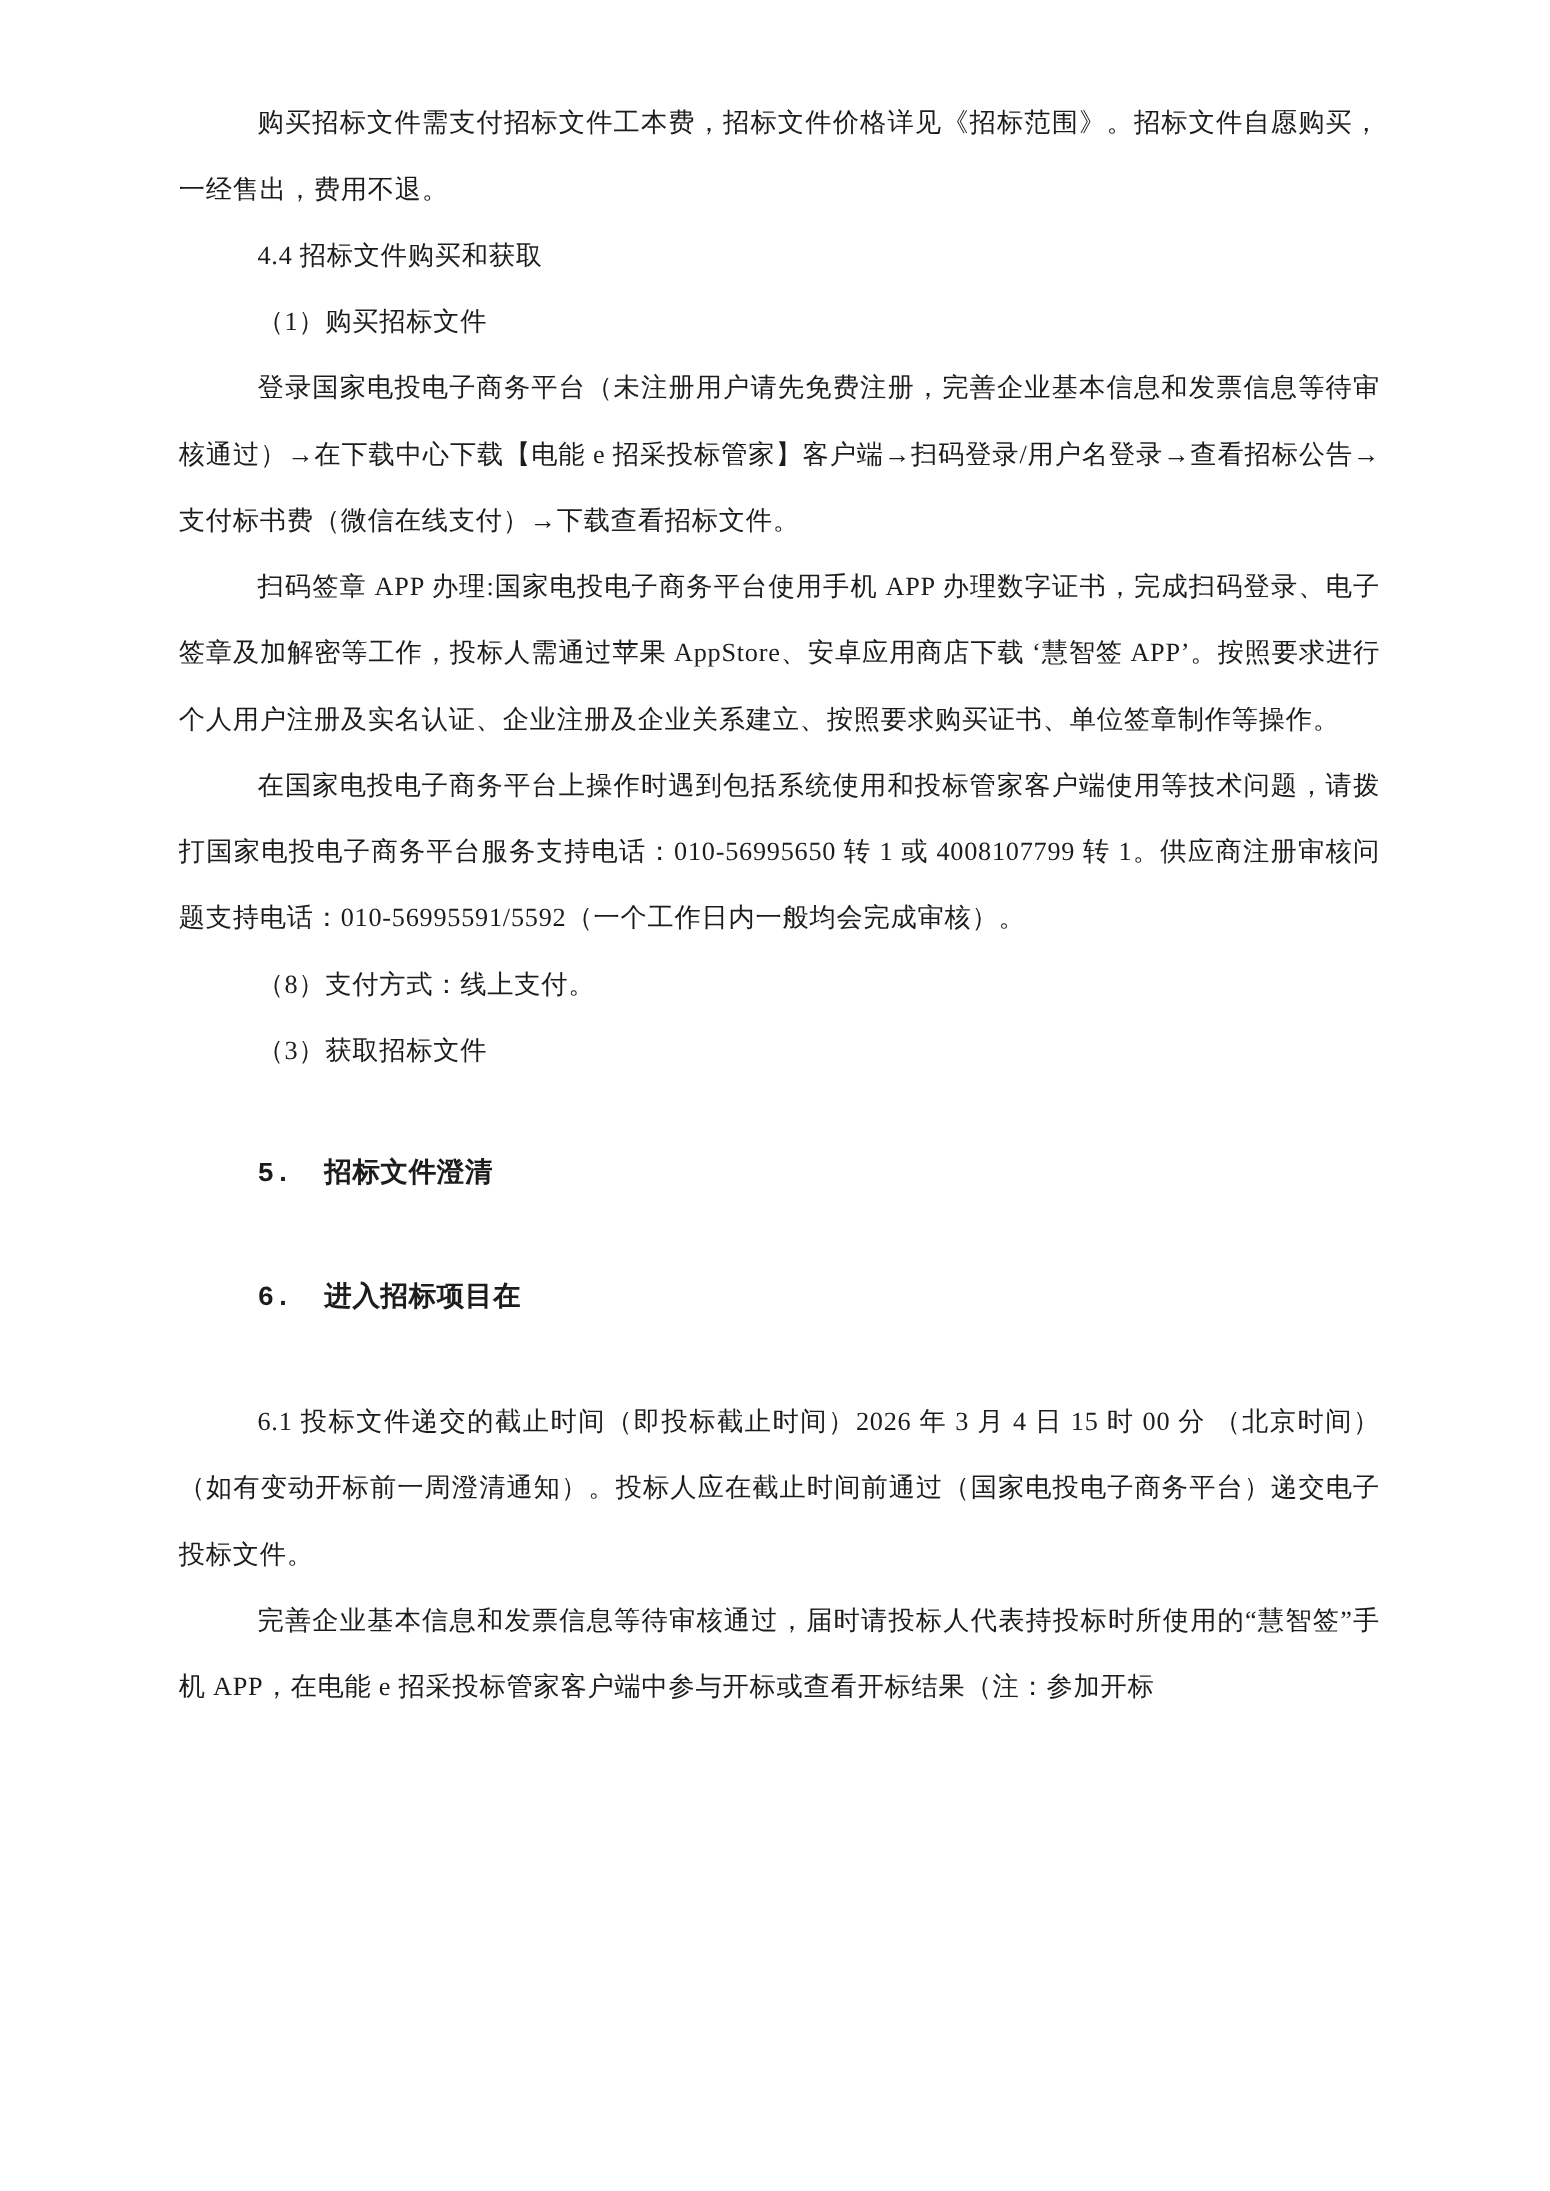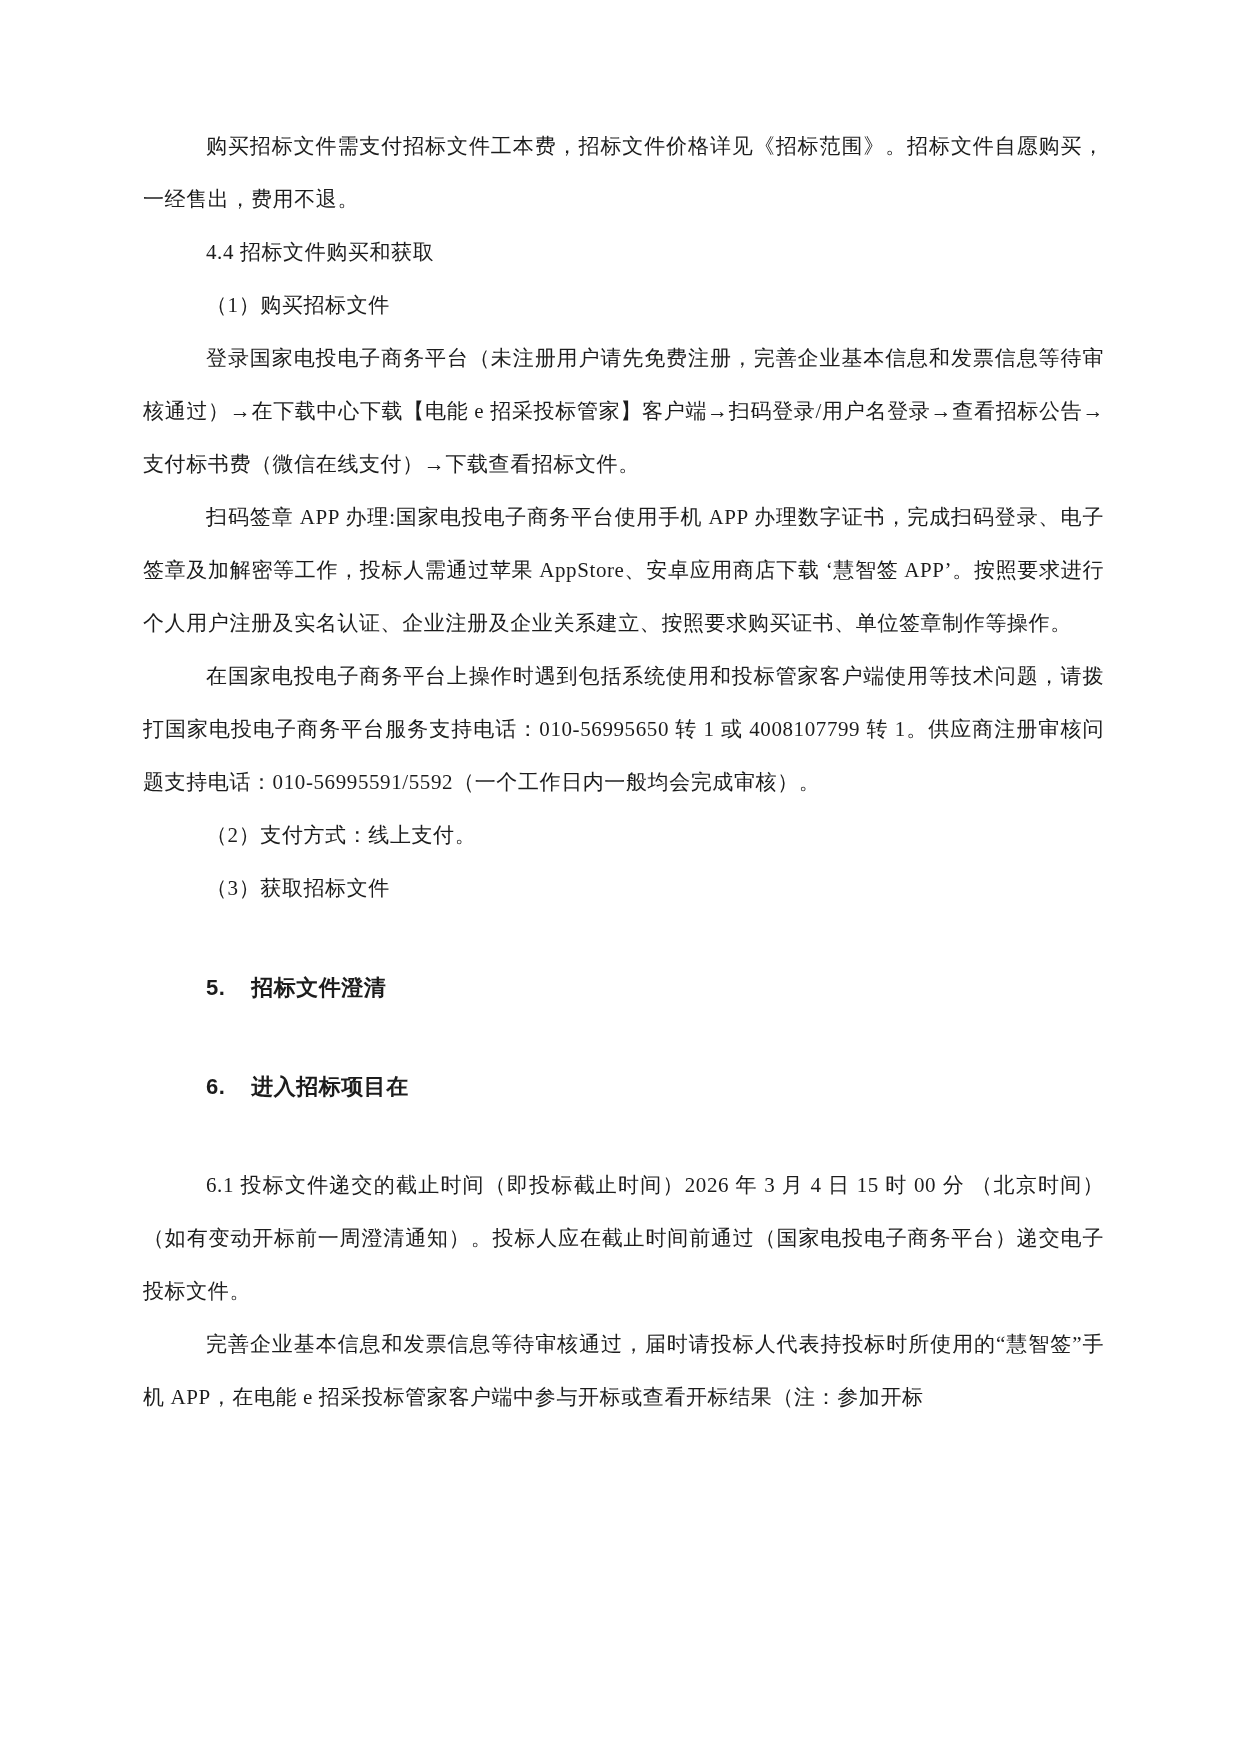--- a/index.html
+++ b/index.html
@@ -7,42 +7,42 @@
     padding: 0;
     background: #ffffff;
   }
   .page {
     position: relative;
     width: 1240px;
     height: 1753px;
     margin: 0 auto;
     background: #ffffff;
     box-sizing: border-box;
-    padding: 120px 136px 0 143px;
+    padding: 72px 136px 0 143px;
     overflow: hidden;
     font-family: "Liberation Serif", "DejaVu Serif", serif;
     color: #1c1c1c;
   }
   .body-para {
     margin: 0;
     font-size: 21px;
     line-height: 53px;
     letter-spacing: 0.6px;
     text-align: justify;
     text-indent: 63px;
     word-break: break-all;
   }
   .section-heading {
     margin: 46px 0;
     padding-left: 63px;
     font-size: 22px;
     line-height: 53px;
     font-weight: bold;
     letter-spacing: 0.5px;
-    font-family: Liberation Sans, sans-serif;
+    font-family: Liberation Mono, monospace;
   }
   .section-heading .hnum {
     display: inline-block;
     margin-right: 26px;
   }
 </style>
 </head>
 <body>
 
 <div class="page">
@@ -52,21 +52,21 @@
   <p class="body-para">4.4 招标文件购买和获取</p>
 
   <p class="body-para">（1）购买招标文件</p>
 
   <p class="body-para">登录国家电投电子商务平台（未注册用户请先免费注册，完善企业基本信息和发票信息等待审核通过）→在下载中心下载【电能 e 招采投标管家】客户端→扫码登录/用户名登录→查看招标公告→支付标书费（微信在线支付）→下载查看招标文件。</p>
 
   <p class="body-para">扫码签章 APP 办理:国家电投电子商务平台使用手机 APP 办理数字证书，完成扫码登录、电子签章及加解密等工作，投标人需通过苹果 AppStore、安卓应用商店下载 ‘慧智签 APP’。按照要求进行个人用户注册及实名认证、企业注册及企业关系建立、按照要求购买证书、单位签章制作等操作。</p>
 
   <p class="body-para">在国家电投电子商务平台上操作时遇到包括系统使用和投标管家客户端使用等技术问题，请拨打国家电投电子商务平台服务支持电话：010-56995650 转 1 或 4008107799 转 1。供应商注册审核问题支持电话：010-56995591/5592（一个工作日内一般均会完成审核）。</p>
 
-  <p class="body-para">（2）支付方式：线上支付。</p>
+  <p class="body-para">（8）支付方式：线上支付。</p>
 
   <p class="body-para">（3）获取招标文件</p>
 
 
   <div class="section-heading">
     <span class="hnum">5.</span><span>招标文件澄清</span>
   </div>
 
 
   <div class="section-heading">

